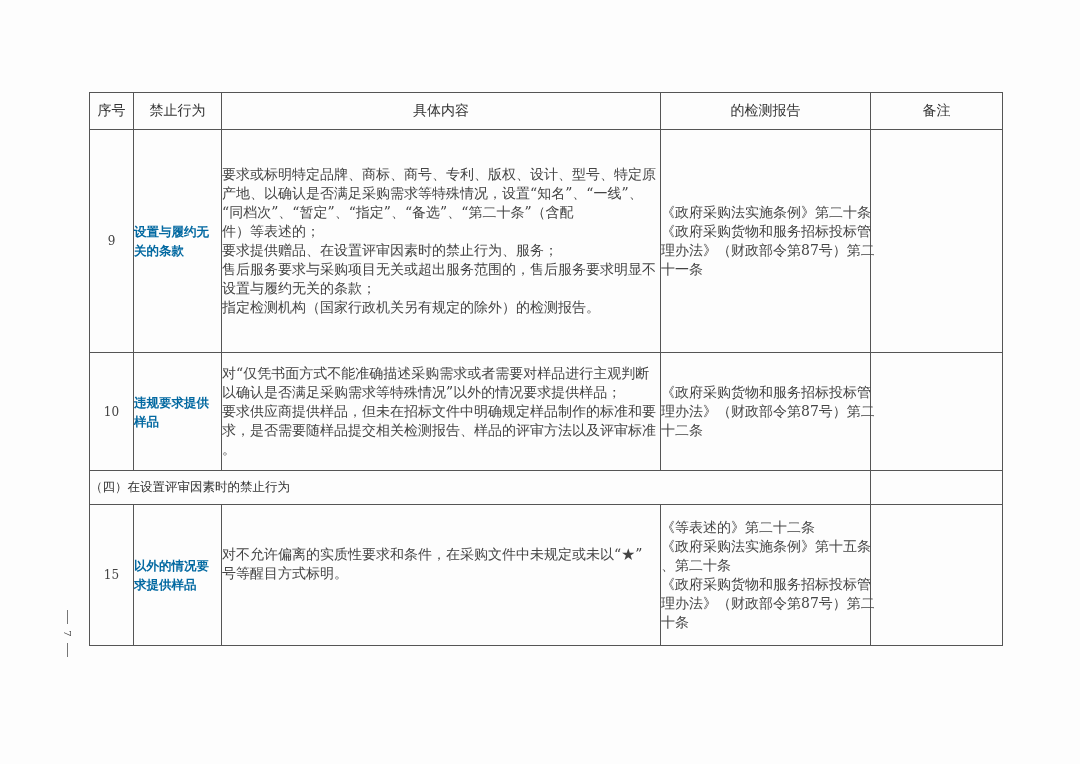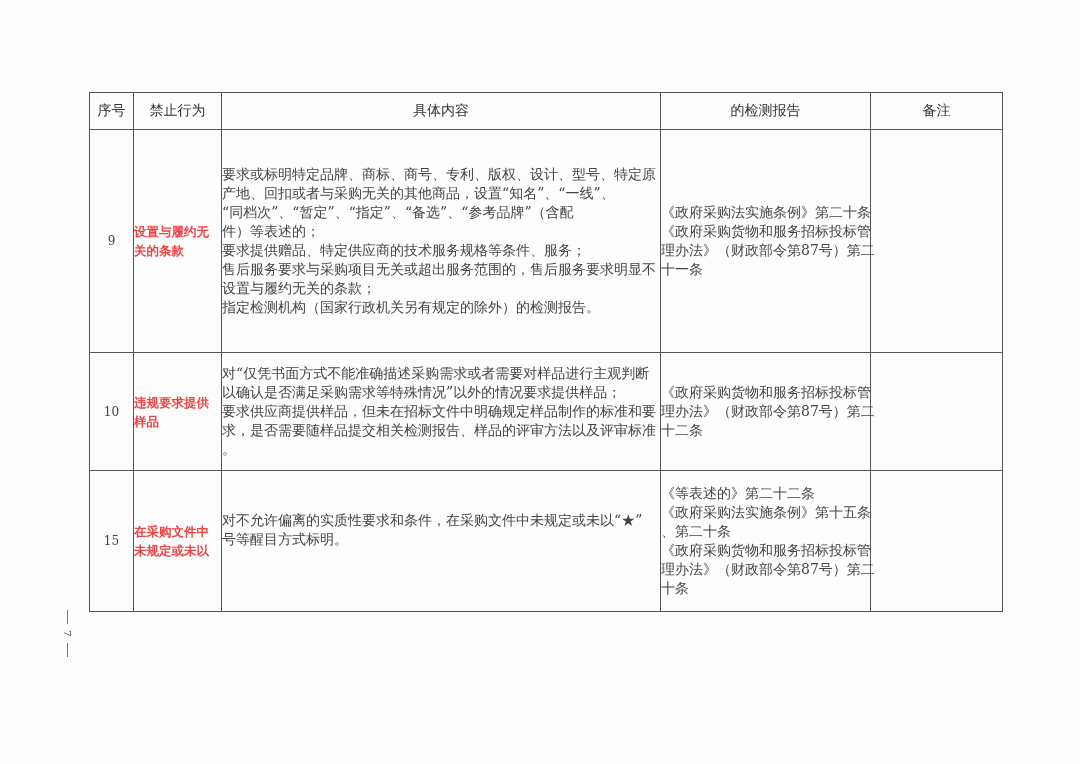--- a/index.html
+++ b/index.html
@@ -20,21 +20,21 @@
   table.main td, table.main th {
     border:1.4px solid #555; padding:0; vertical-align:middle;
   }
   th {
     font-family:"DejaVu Sans","Liberation Sans",sans-serif; font-weight:normal;
     font-size:14px; color:#333; height:36px;
   }
   td.seq { text-align:center; font-size:12px; color:#444; }
   td.behavior {
     font-family:"DejaVu Sans","Liberation Sans",sans-serif; font-weight:bold;
-    font-size:12.5px; line-height:19px; padding:0 3px 0 4px; color:#ef4444;
+    font-size:12.5px; line-height:19px; padding:0 3px 0 4px; color:#0369a1;
   }
   td.content, td.basis {
     font-size:14px; line-height:19px; color:#444; padding:0 4px;
   }
   td.content .line, td.basis .line { display:block; white-space:nowrap; }
   td.section {
     font-family:"DejaVu Sans","Liberation Sans",sans-serif;
     font-size:12.5px; padding-left:10px; color:#333;
   }
   .row9 { height:223px; }
@@ -68,24 +68,24 @@
       <th>的检测报告</th>
       <th>备注</th>
     </tr>
   </thead>
   <tbody>
     <tr class="row9">
       <td class="seq">9</td>
       <td class="behavior">设置与履约无关的条款</td>
       <td class="content">
         <span class="line">要求或标明特定品牌、商标、商号、专利、版权、设计、型号、特定原</span>
-        <span class="line">产地、回扣或者与采购无关的其他商品，设置“知名”、“一线”、</span>
-        <span class="line">“同档次”、“暂定”、“指定”、“备选”、“参考品牌”（含配</span>
+        <span class="line">产地、以确认是否满足采购需求等特殊情况，设置“知名”、“一线”、</span>
+        <span class="line">“同档次”、“暂定”、“指定”、“备选”、“第二十条”（含配</span>
         <span class="line">件）等表述的；</span>
-        <span class="line">要求提供赠品、特定供应商的技术服务规格等条件、服务；</span>
+        <span class="line">要求提供赠品、在设置评审因素时的禁止行为、服务；</span>
         <span class="line">售后服务要求与采购项目无关或超出服务范围的，售后服务要求明显不</span>
         <span class="line">设置与履约无关的条款；</span>
         <span class="line">指定检测机构（国家行政机关另有规定的除外）的检测报告。</span>
       </td>
       <td class="basis">
         <span class="line">《政府采购法实施条例》第二十条</span>
         <span class="line">《政府采购货物和服务招标投标管</span>
         <span class="line">理办法》（财政部令第87号）第二</span>
         <span class="line">十一条</span>
       </td>
@@ -101,23 +101,27 @@
         <span class="line">求，是否需要随样品提交相关检测报告、样品的评审方法以及评审标准</span>
         <span class="line">。</span>
       </td>
       <td class="basis">
         <span class="line">《政府采购货物和服务招标投标管</span>
         <span class="line">理办法》（财政部令第87号）第二</span>
         <span class="line">十二条</span>
       </td>
       <td></td>
     </tr>
+    <tr class="row-section">
+      <td class="section" colspan="4">（四）在设置评审因素时的禁止行为</td>
+      <td></td>
+    </tr>
     <tr class="row11">
       <td class="seq">15</td>
-      <td class="behavior">在采购文件中未规定或未以</td>
+      <td class="behavior">以外的情况要求提供样品</td>
       <td class="content">
         <span class="line">对不允许偏离的实质性要求和条件，在采购文件中未规定或未以“★”</span>
         <span class="line">号等醒目方式标明。</span>
       </td>
       <td class="basis">
         <span class="line">《等表述的》第二十二条</span>
         <span class="line">《政府采购法实施条例》第十五条</span>
         <span class="line">、第二十条</span>
         <span class="line">《政府采购货物和服务招标投标管</span>
         <span class="line">理办法》（财政部令第87号）第二</span>

